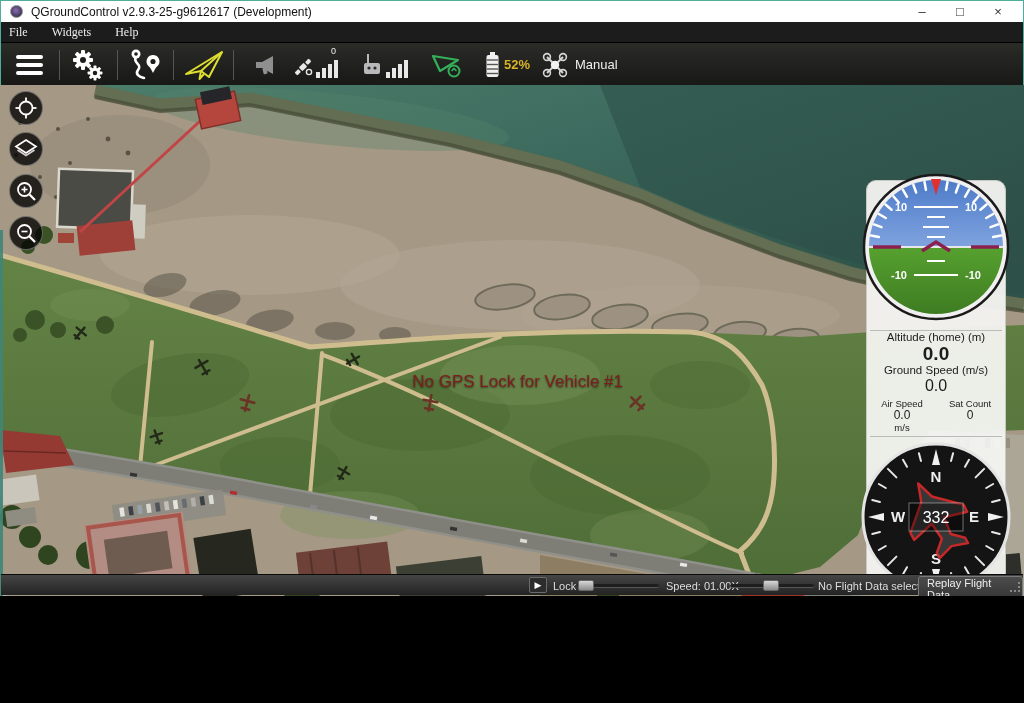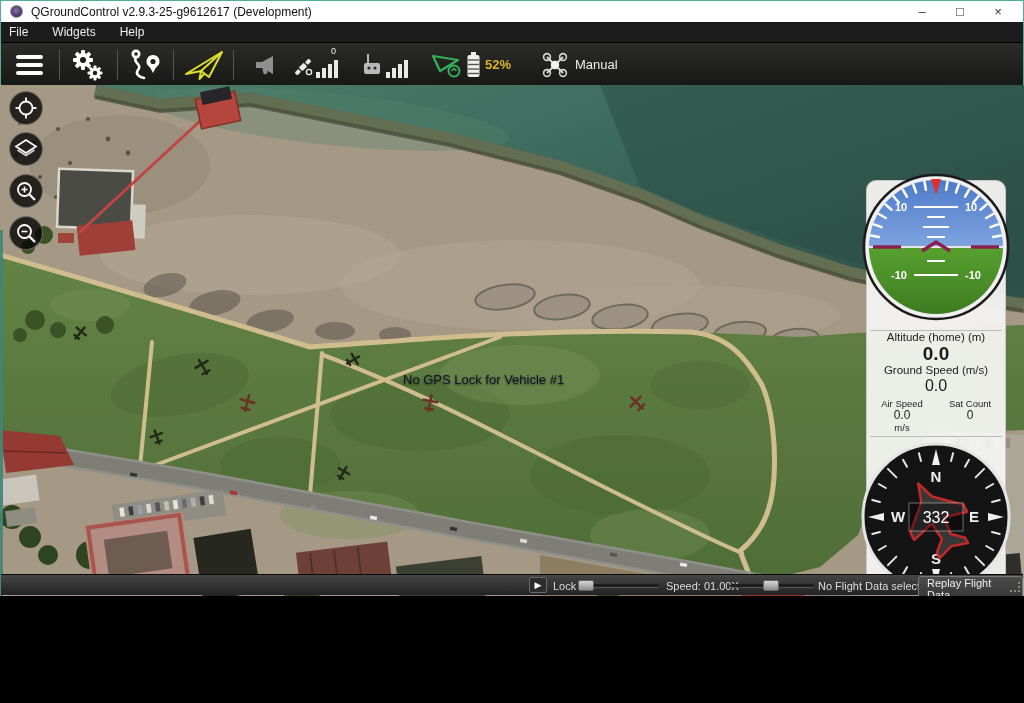--- a/index.html
+++ b/index.html
@@ -11,37 +11,37 @@
   .titlebar{position:absolute;top:1px;left:1px;right:1px;height:21px;background:#ffffff;
     display:flex;align-items:center;color:#111;font-size:12px;}
   .app-icon{width:13px;height:13px;border-radius:50%;margin:0 8px 0 9px;
     background:radial-gradient(circle at 45% 40%, #8a6ab0, #4a3f66 60%, #2c2c34);
     border:1px solid #8a8a8a;}
   .title-text{flex:1;}
   .winbtns{display:flex;align-items:center;gap:0;margin-right:6px;}
   .winbtn{width:38px;text-align:center;color:#333;font-size:13px;line-height:20px;cursor:default;}
   
   .menubar{position:absolute;top:22px;left:1px;right:1px;height:20px;background:#1c1c1c;
-    display:flex;align-items:center;color:#ededed;font-size:12px;}
+    display:flex;align-items:center;color:#ededed;font-size:12px;font-family:Liberation Serif, serif;}
   .menu-item{padding:0 12px;}
   .menu-item:first-child{padding-left:8px;}
   
   .toolbar{position:absolute;top:42px;left:1px;right:1px;height:43px;
     background:linear-gradient(#2b2b28,#181816);border-top:1px solid #000;}
   .tb{position:absolute;top:0;height:43px;display:flex;align-items:center;}
   .tbsep{position:absolute;top:7px;width:1px;height:30px;background:#555;}
   .tbtext{color:#eee;font-size:13px;}
   .pct{color:#d9b526;font-size:13px;font-weight:bold;}
   .hamburger{display:flex;flex-direction:column;gap:4px;}
   .hamburger i{display:block;width:27px;height:4px;background:#fff;border-radius:2px;}
   
   .map{position:absolute;top:85px;left:0;width:1024px;height:596px;overflow:hidden;background:#a59884;}
   .map svg.terrain{position:absolute;top:0;left:0;}
-  .map-msg{position:absolute;left:403px;top:287px;width:220px;text-align:left;color:#0f172a;
-    font-size:13px;text-shadow:0 1px 2px rgba(0,0,0,.55);}
+  .map-msg{position:absolute;left:403px;top:287px;width:220px;text-align:right;color:#7f1d1d;
+    font-size:17px;text-shadow:0 1px 2px rgba(0,0,0,.55);}
   .mapbtn{position:absolute;left:9px;width:34px;height:34px;border-radius:50%;
     background:rgba(5,5,5,.8);border:1px solid rgba(255,255,255,.35);
     display:flex;align-items:center;justify-content:center;}
   .corner-icon{position:absolute;left:42px;top:558px;}
   
   .instpanel{position:absolute;left:866px;top:95px;width:140px;height:410px;
     background:rgba(243,242,239,.96);border-radius:10px;border:1px solid #c9c7c2;}
   .gauge{position:absolute;}
   .infoblock{position:absolute;left:868px;top:245px;width:136px;text-align:center;color:#1c1c1c;}
   .infoblock .sep{height:1px;background:#bbb;margin:0 2px;}
@@ -179,21 +179,21 @@
         <rect x="43" y="12" width="4" height="18" fill="#e8e8e8"></rect>
       </svg>
     </div>
     <div class="tb" style="left:430px">
       <svg width="32" height="28" viewBox="0 0 32 28">
         <path d="M2,5 L27,9 L9,20 Z" fill="none" stroke="#35b05a" stroke-width="2.2" stroke-linejoin="round"></path>
         <circle cx="23" cy="20" r="5.5" fill="#1d1d1b" stroke="#35b05a" stroke-width="2"></circle>
         <path d="M20.5,20 L23,17.5 L25.5,20" fill="none" stroke="#35b05a" stroke-width="1.6"></path>
       </svg>
     </div>
-    <div class="tb" style="left:464px">
+    <div class="tb" style="left:483px">
       <svg width="17" height="30" viewBox="0 0 17 30">
         <rect x="6" y="2" width="5" height="3" fill="#f0f0f0"></rect>
         <rect x="2.5" y="5" width="12" height="22" rx="2" fill="#f0f0f0"></rect>
         <line x1="3" y1="10" x2="14" y2="10" stroke="#55564f" stroke-width="1.4"></line>
         <line x1="3" y1="14.5" x2="14" y2="14.5" stroke="#55564f" stroke-width="1.4"></line>
         <line x1="3" y1="19" x2="14" y2="19" stroke="#55564f" stroke-width="1.4"></line>
         <line x1="3" y1="23.5" x2="14" y2="23.5" stroke="#55564f" stroke-width="1.4"></line>
       </svg>
       <span class="pct" style="margin-left:3px">52%</span>
     </div>

